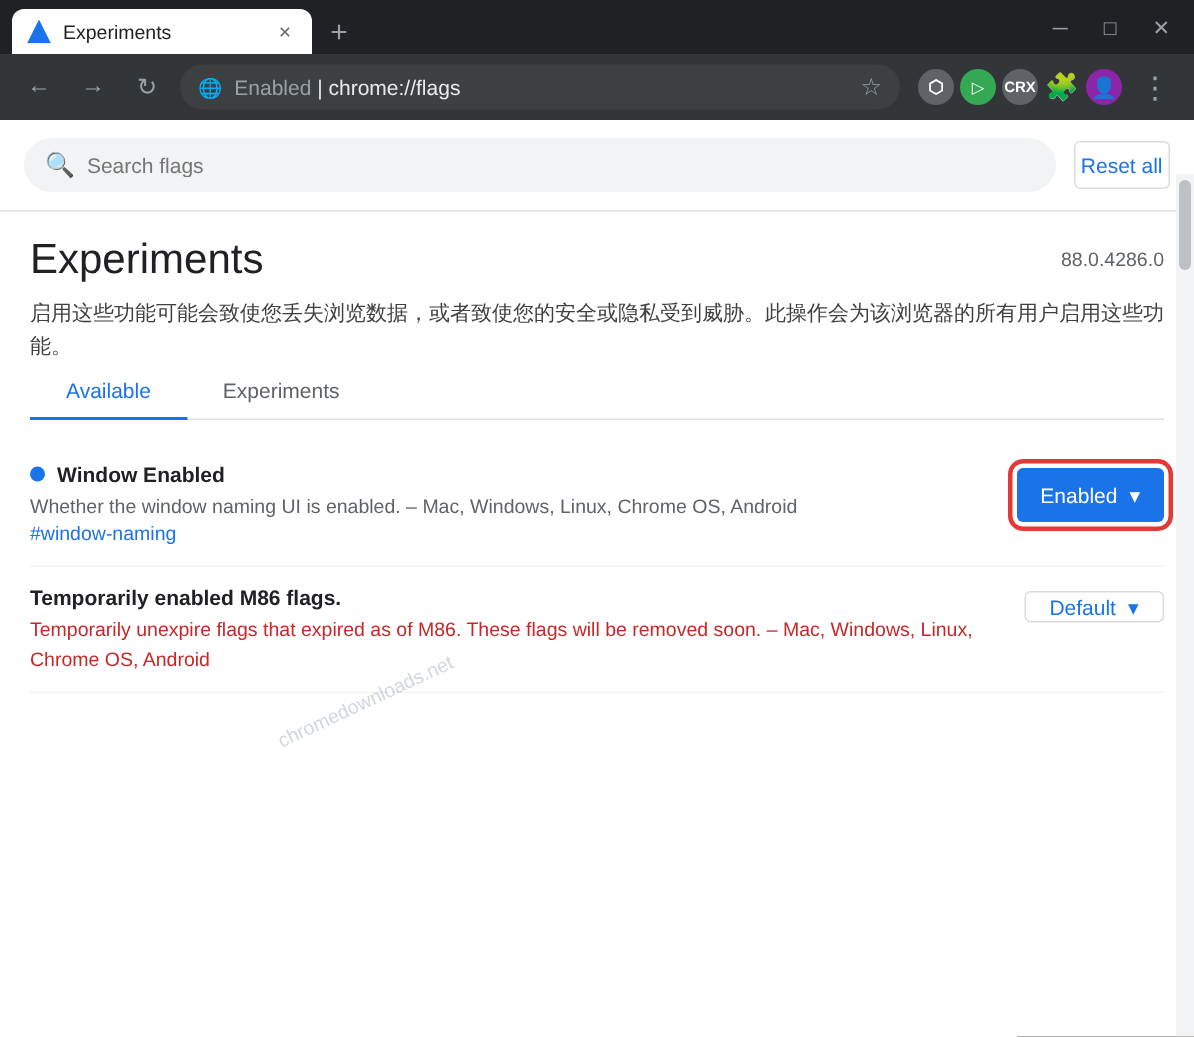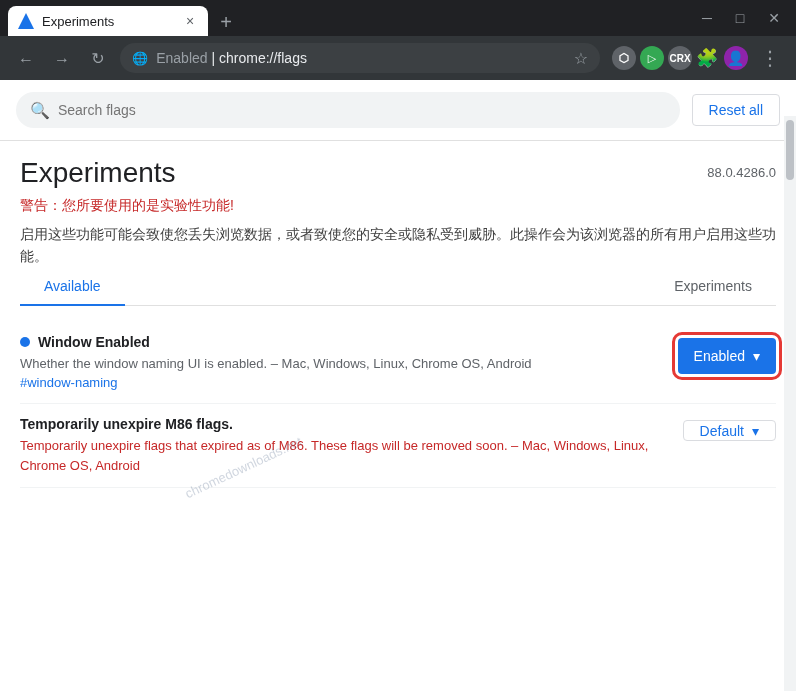--- a/index.html
+++ b/index.html
@@ -150,21 +150,21 @@
     .search-input-wrap input {
       border: none;
       background: transparent;
       font-size: 14px;
       color: #202124;
       outline: none;
       flex: 1;
     }
     .reset-all-btn {
       height: 32px;
-      padding: 0 16px;
+      padding: 0 4px;
       background: #fff;
       border: 1px solid #dadce0;
       border-radius: 4px;
       font-size: 14px;
       color: #1a73e8;
       cursor: pointer;
       font-family: inherit;
     }
 
     .page-content {
@@ -196,21 +196,20 @@
     }
     .warning-desc {
       font-size: 14px;
       color: #404040;
       line-height: 1.6;
     }
     .tabs-row {
       display: flex;
       border-bottom: 1px solid #e0e0e0;
       margin-bottom: 16px;
-      justify-content: space-between;
     }
     .tab-link {
       padding: 10px 24px;
       font-size: 14px;
       cursor: pointer;
       color: #5f6368;
       border-bottom: 2px solid transparent;
       margin-bottom: -1px;
     }
     .tab-link.active {
@@ -367,21 +366,20 @@
     </div>
     <button class="reset-all-btn">Reset all</button>
   </div>
 
   <div class="page-content">
     <div class="page-header">
       <h1 class="experiments-title">Experiments</h1>
       <span class="version-text">88.0.4286.0</span>
     </div>
 
-    <p class="warning-text">警告：您所要使用的是实验性功能!</p>
     <p class="warning-desc">启用这些功能可能会致使您丢失浏览数据，或者致使您的安全或隐私受到威胁。此操作会为该浏览器的所有用户启用这些功能。</p>
 
     <div class="tabs-row">
       <div class="tab-link active">Available</div>
       <div class="tab-link">Experiments</div>
     </div>
 
     <div class="flag-item">
       <div class="flag-info">
         <div class="flag-name">
@@ -395,21 +393,21 @@
         <button class="enabled-btn">
           <span>Enabled</span>
           <span>▾</span>
         </button>
       </div>
     </div>
 
     <div class="flag-item">
       <div class="flag-info">
         <div class="flag-name">
-          <span>Temporarily unexpire M86 flags.</span>
+          <span>Temporarily enabled M86 flags.</span>
         </div>
         <div class="flag-desc" style="color:#c62828;">Temporarily unexpire flags that expired as of M86. These flags will be removed soon. – Mac, Windows, Linux, Chrome OS, Android</div>
       </div>
       <div class="flag-control">
         <button class="default-btn">
           <span>Default</span>
           <span>▾</span>
         </button>
       </div>
     </div>

